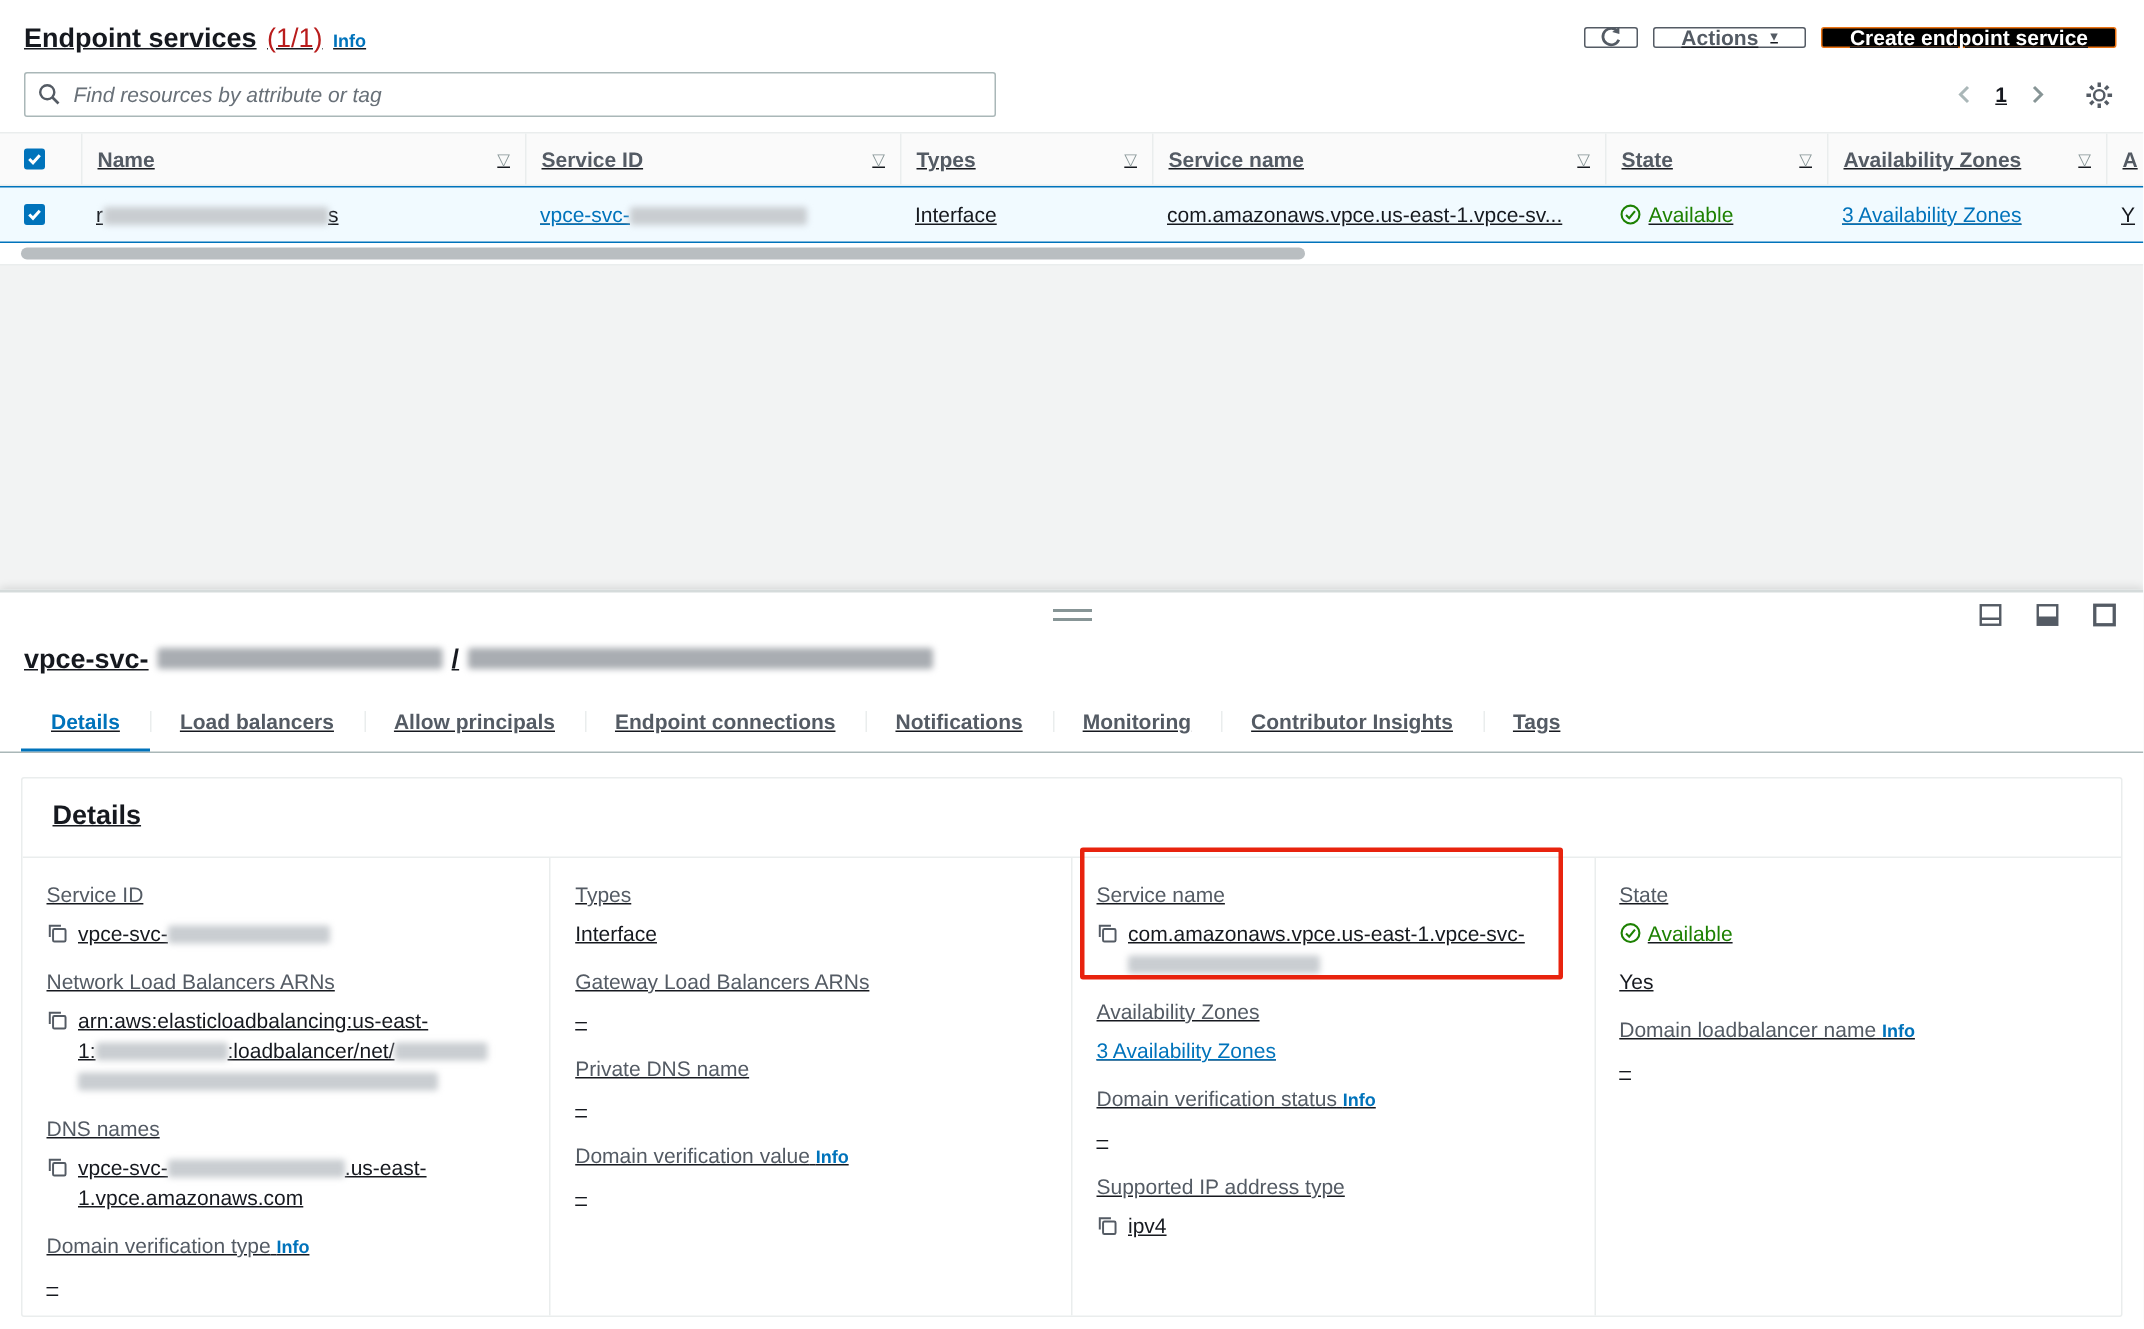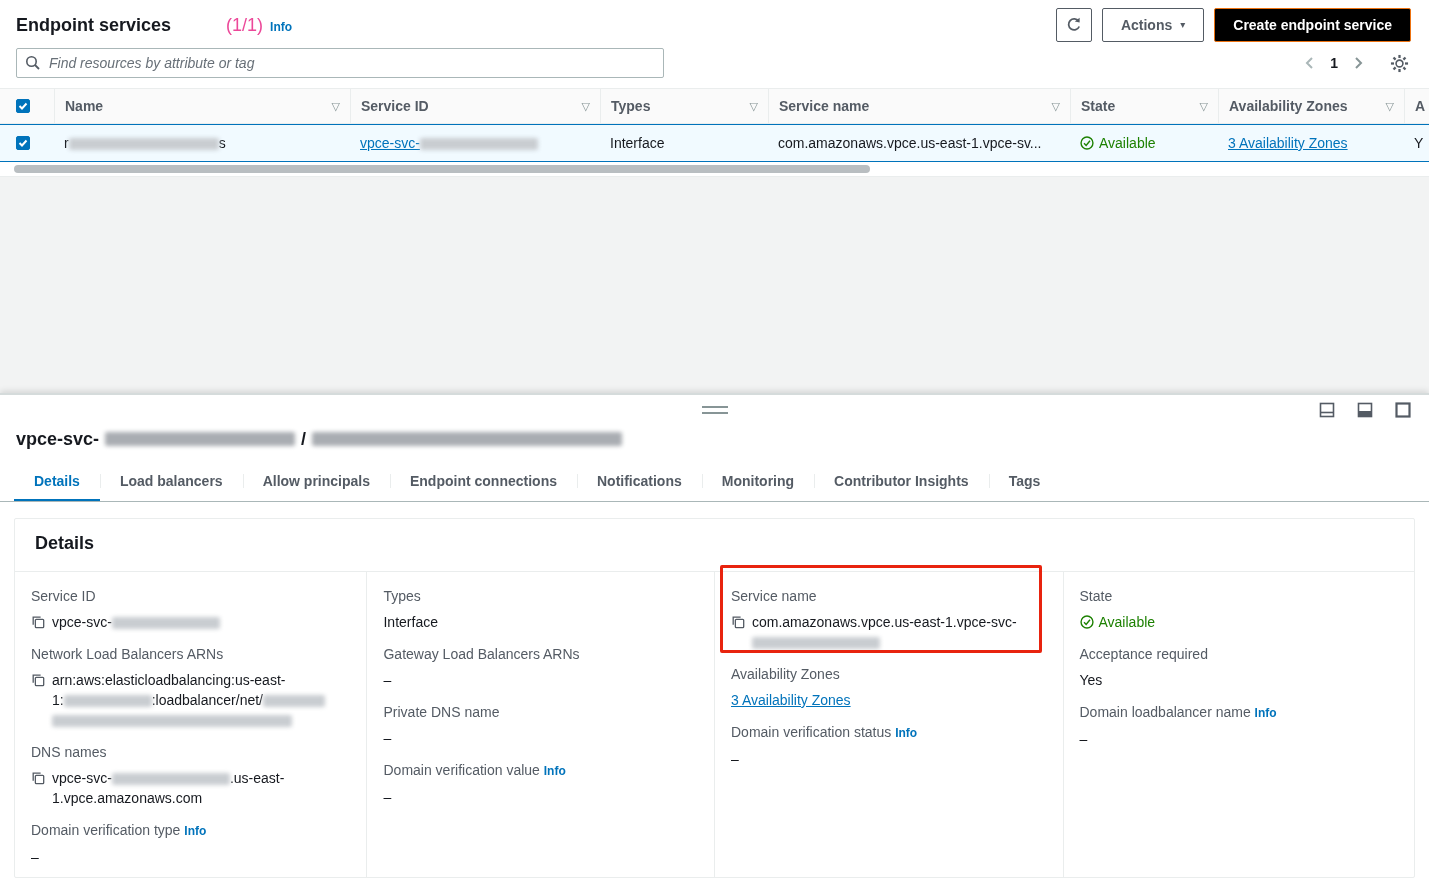--- a/index.html
+++ b/index.html
@@ -1,26 +1,26 @@
 <!DOCTYPE html>
 <html><head>
 <meta charset="utf-8">
 <style>
   * { margin:0; padding:0; box-sizing:border-box; }
   html,body { width:1429px; height:886px; overflow:hidden; }
   body { font-family:"Liberation Sans", sans-serif; font-size:14px; color:#16191f; background:#fff; }
-  .screen { width:1429px; height:886px; display:flex; flex-direction:column; overflow:hidden; position:relative; background:#fff; }
+  .screen { width:1429px; height:886px; display:flex; flex-direction:column; overflow:hidden; position:relative; background:#fff;text-decoration:underline; }
 
   
   .page-header { display:flex; justify-content:space-between; align-items:center; padding:9px 18px 5px 16px; height:46px; }
   .page-title { font-size:18px; font-weight:bold; display:flex; align-items:baseline; gap:7px; }
-  .page-title .count { color:#ec4899; font-weight:400; font-size:18px;margin-left:48px; }
+  .page-title .count { color:#b91c1c; font-weight:400; font-size:18px; }
   .ilink { color:#0073bb; font-size:12px; font-weight:bold; text-decoration:none; cursor:pointer;text-align:center; }
   .header-actions { display:flex; gap:10px; align-items:center; }
-  .btn { height:34px; padding:0 18px; border:1px solid #545b64; background:#fff; color:#545b64; font-weight:bold; font-size:14px; border-radius:2px; display:inline-flex; align-items:center; gap:8px; cursor:pointer; font-family:inherit; }
+  .btn { height:14px; padding:0 18px; border:1px solid #545b64; background:#fff; color:#545b64; font-weight:bold; font-size:14px; border-radius:2px; display:inline-flex; align-items:center; gap:8px; cursor:pointer; font-family:inherit; }
   .btn.icon-btn { padding:0 9px; }
   .btn.primary { background:#000000; border-color:#ec7211; color:#fff; }
   .caret { font-family:"DejaVu Sans",sans-serif; font-size:10px; line-height:1; }
 
   
   .toolbar { display:flex; justify-content:space-between; align-items:center; padding:2px 16px 10px 16px; height:42px; }
   .search-box { position:relative; width:648px; }
   .search-box input { width:100%; height:30px; border:1px solid #aab7b8; border-radius:2px; padding:0 8px 0 32px; font-size:14px; font-family:inherit; color:#16191f; background:#fff; }
   .search-box input::placeholder { color:#687078; font-style:italic; }
   .search-icon { position:absolute; left:9px; top:7px; }
@@ -379,37 +379,48 @@
             <div class="val">
                 <a class="tlink">3 Availability Zones</a>
               </div>
           </div>
           <div class="field">
             <div class="lbl"><span>Domain verification status</span> <a class="ilink">Info</a></div>
             <div class="val">
                 <span>–</span>
               </div>
           </div>
+          <div class="field">
+            <div class="lbl">Supported IP address type</div>
+            <div class="val">
+              <span class="copy">
+                  <svg width="14" height="14" viewBox="0 0 16 16">
+                    <rect x="5" y="5" width="9.5" height="9.5" rx="1" fill="none" stroke="#545b64" stroke-width="1.5"></rect>
+                    <path d="M11 2.5 H2.5 V11" fill="none" stroke="#545b64" stroke-width="1.5"></path>
+                  </svg>
+                </span>
+              <span>ipv4</span>
+            </div>
+          </div>
         </div>
 
         <div class="dcol dcol-4">
           <div class="field">
             <div class="lbl">State</div>
             <div class="val">
               <span class="status">
                 <svg width="14" height="14" viewBox="0 0 16 16">
                     <circle cx="8" cy="8" r="6.8" fill="none" stroke="#1d8102" stroke-width="1.6"></circle>
                     <polyline points="4.6,8.4 7,10.8 11.4,5.4" fill="none" stroke="#1d8102" stroke-width="1.6"></polyline>
                   </svg>
                 <span>Available</span>
               </span>
             </div>
           </div>
           <div class="field">
-            <div class="lbl">Acceptance required</div>
             <div class="val">
                 <span>Yes</span>
               </div>
           </div>
           <div class="field">
             <div class="lbl"><span>Domain loadbalancer name</span> <a class="ilink">Info</a></div>
             <div class="val">
                 <span>–</span>
               </div>
           </div>

